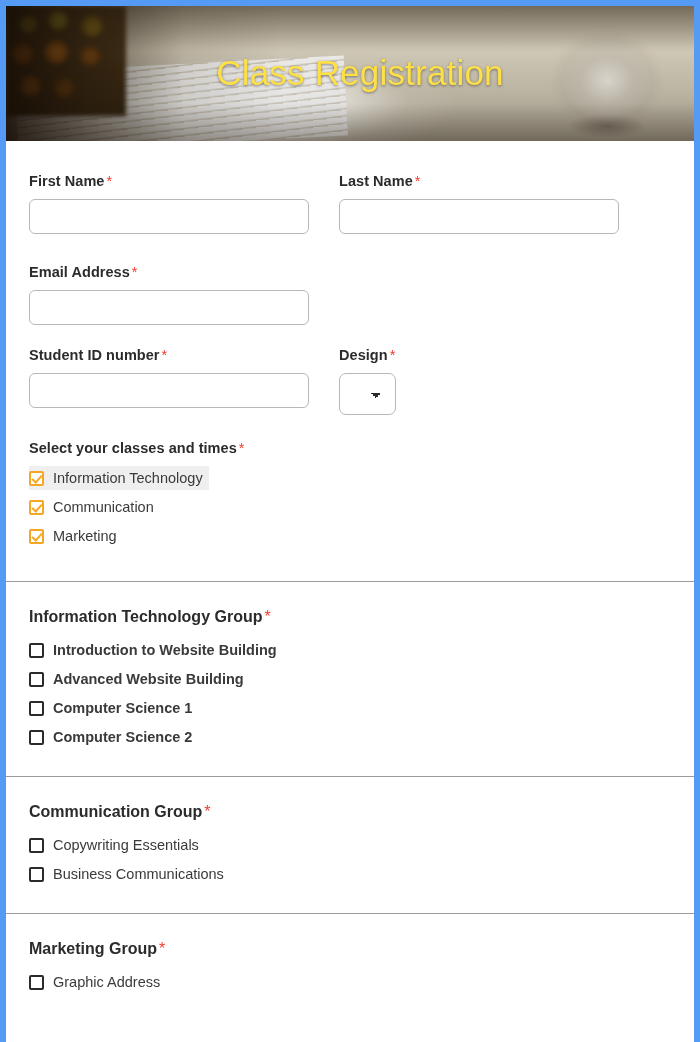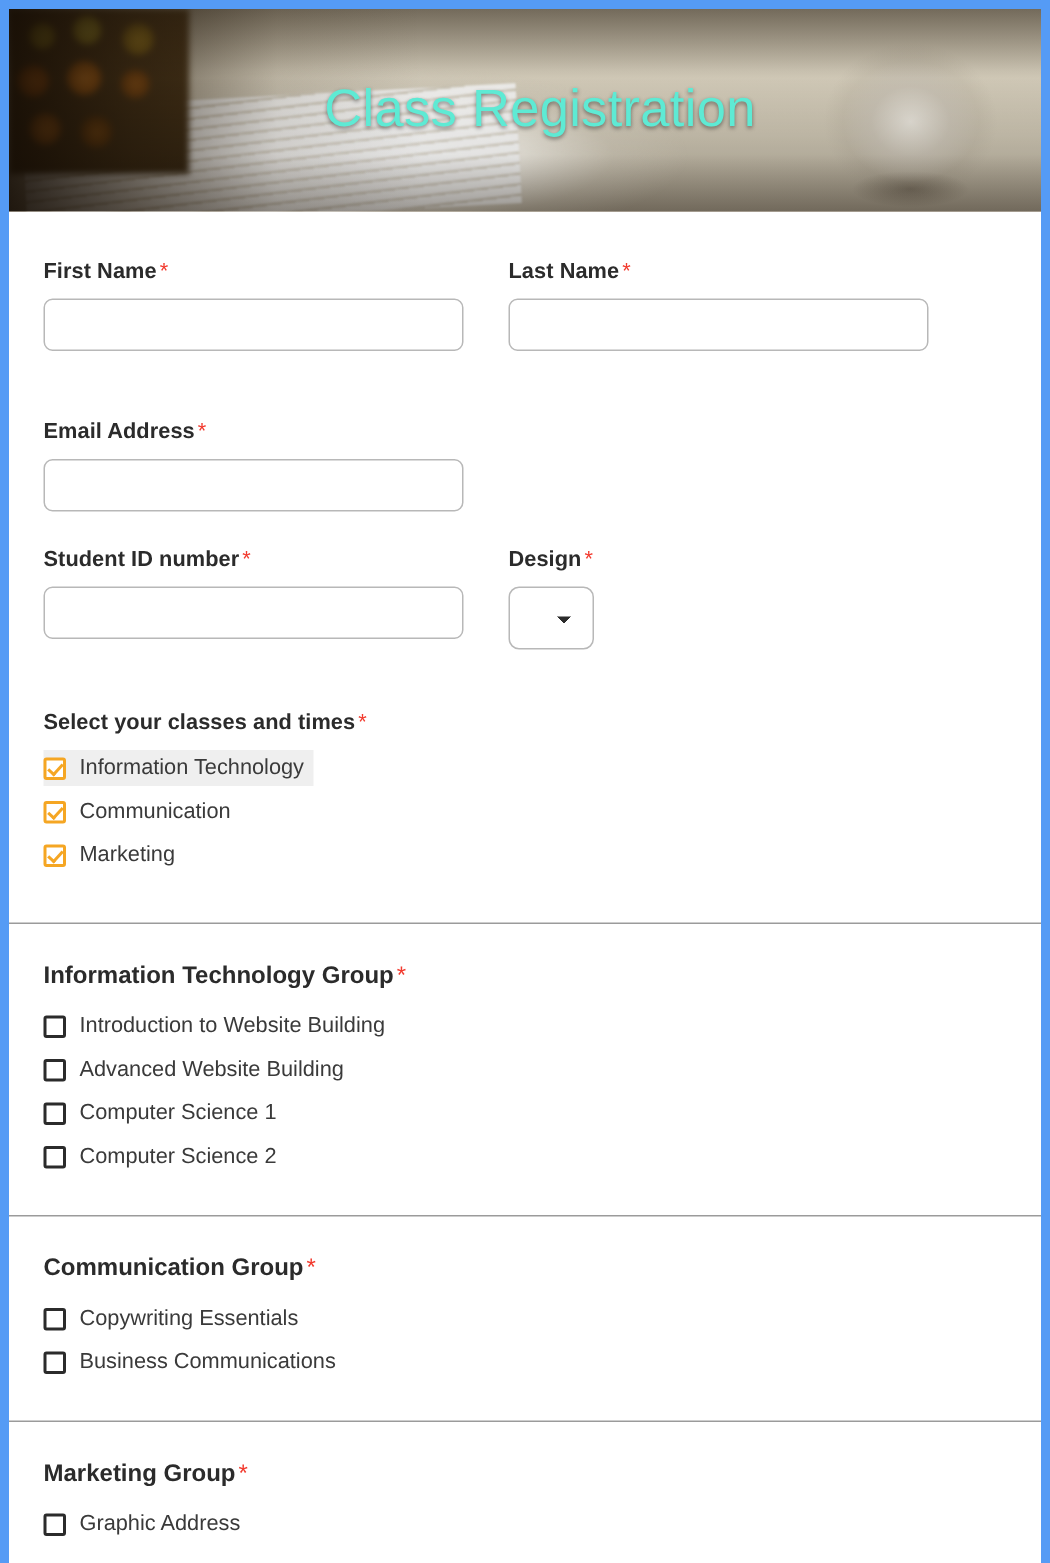--- a/index.html
+++ b/index.html
@@ -90,21 +90,21 @@
     background:
       linear-gradient(90deg, rgba(20,12,4,0.88) 0%, rgba(30,20,8,0.55) 12%, rgba(40,28,12,0.12) 26%, rgba(0,0,0,0) 40%),
       linear-gradient(180deg, rgba(26,18,8,0.50) 0%, rgba(0,0,0,0.06) 34%, rgba(0,0,0,0.10) 72%, rgba(22,15,7,0.42) 100%);
   }
   .banner-title {
     position: absolute;
     left: 0;
     right: 0;
     top: 47px;
     text-align: center;
-    color: #5eead4;
+    color: #fde047;
     font-size: 35px;
     font-weight: 400;
     letter-spacing: 0.2px;
     line-height: 1.15;
     text-shadow: 0 1px 3px rgba(0,0,0,0.45);
     white-space: nowrap;
     margin-left: 20px;
   }
 
   
@@ -119,21 +119,21 @@
   .divider {
     height: 0;
     border-top: 1px solid #9b9b9b;
     margin: 0;
   }
 
   .row {
     display: flex;
     gap: 30px;
   }
-  .field { margin-bottom: 24px; }
+  .field { margin-bottom: 8px; }
   .field:last-child { margin-bottom: 0; }
 
   .label {
     display: block;
     font-size: 14.5px;
     font-weight: bold;
     color: #2b2b2b;
     margin-bottom: 10px;
     letter-spacing: 0.05px;
   }
@@ -224,20 +224,21 @@
     border: solid #f5a623;
     border-width: 0 2px 2px 0;
     transform: rotate(42deg);
   }
 
   
   .cb-grid {
     display: flex;
     flex-wrap: wrap;
     width: 520px;
+    font-weight: bold;
   }
   .cb-grid .cb-row {
     width: 262px;
     box-sizing: border-box;
   }
 
   .group-title {
     font-size: 16px;
     font-weight: bold;
     color: #2b2b2b;

